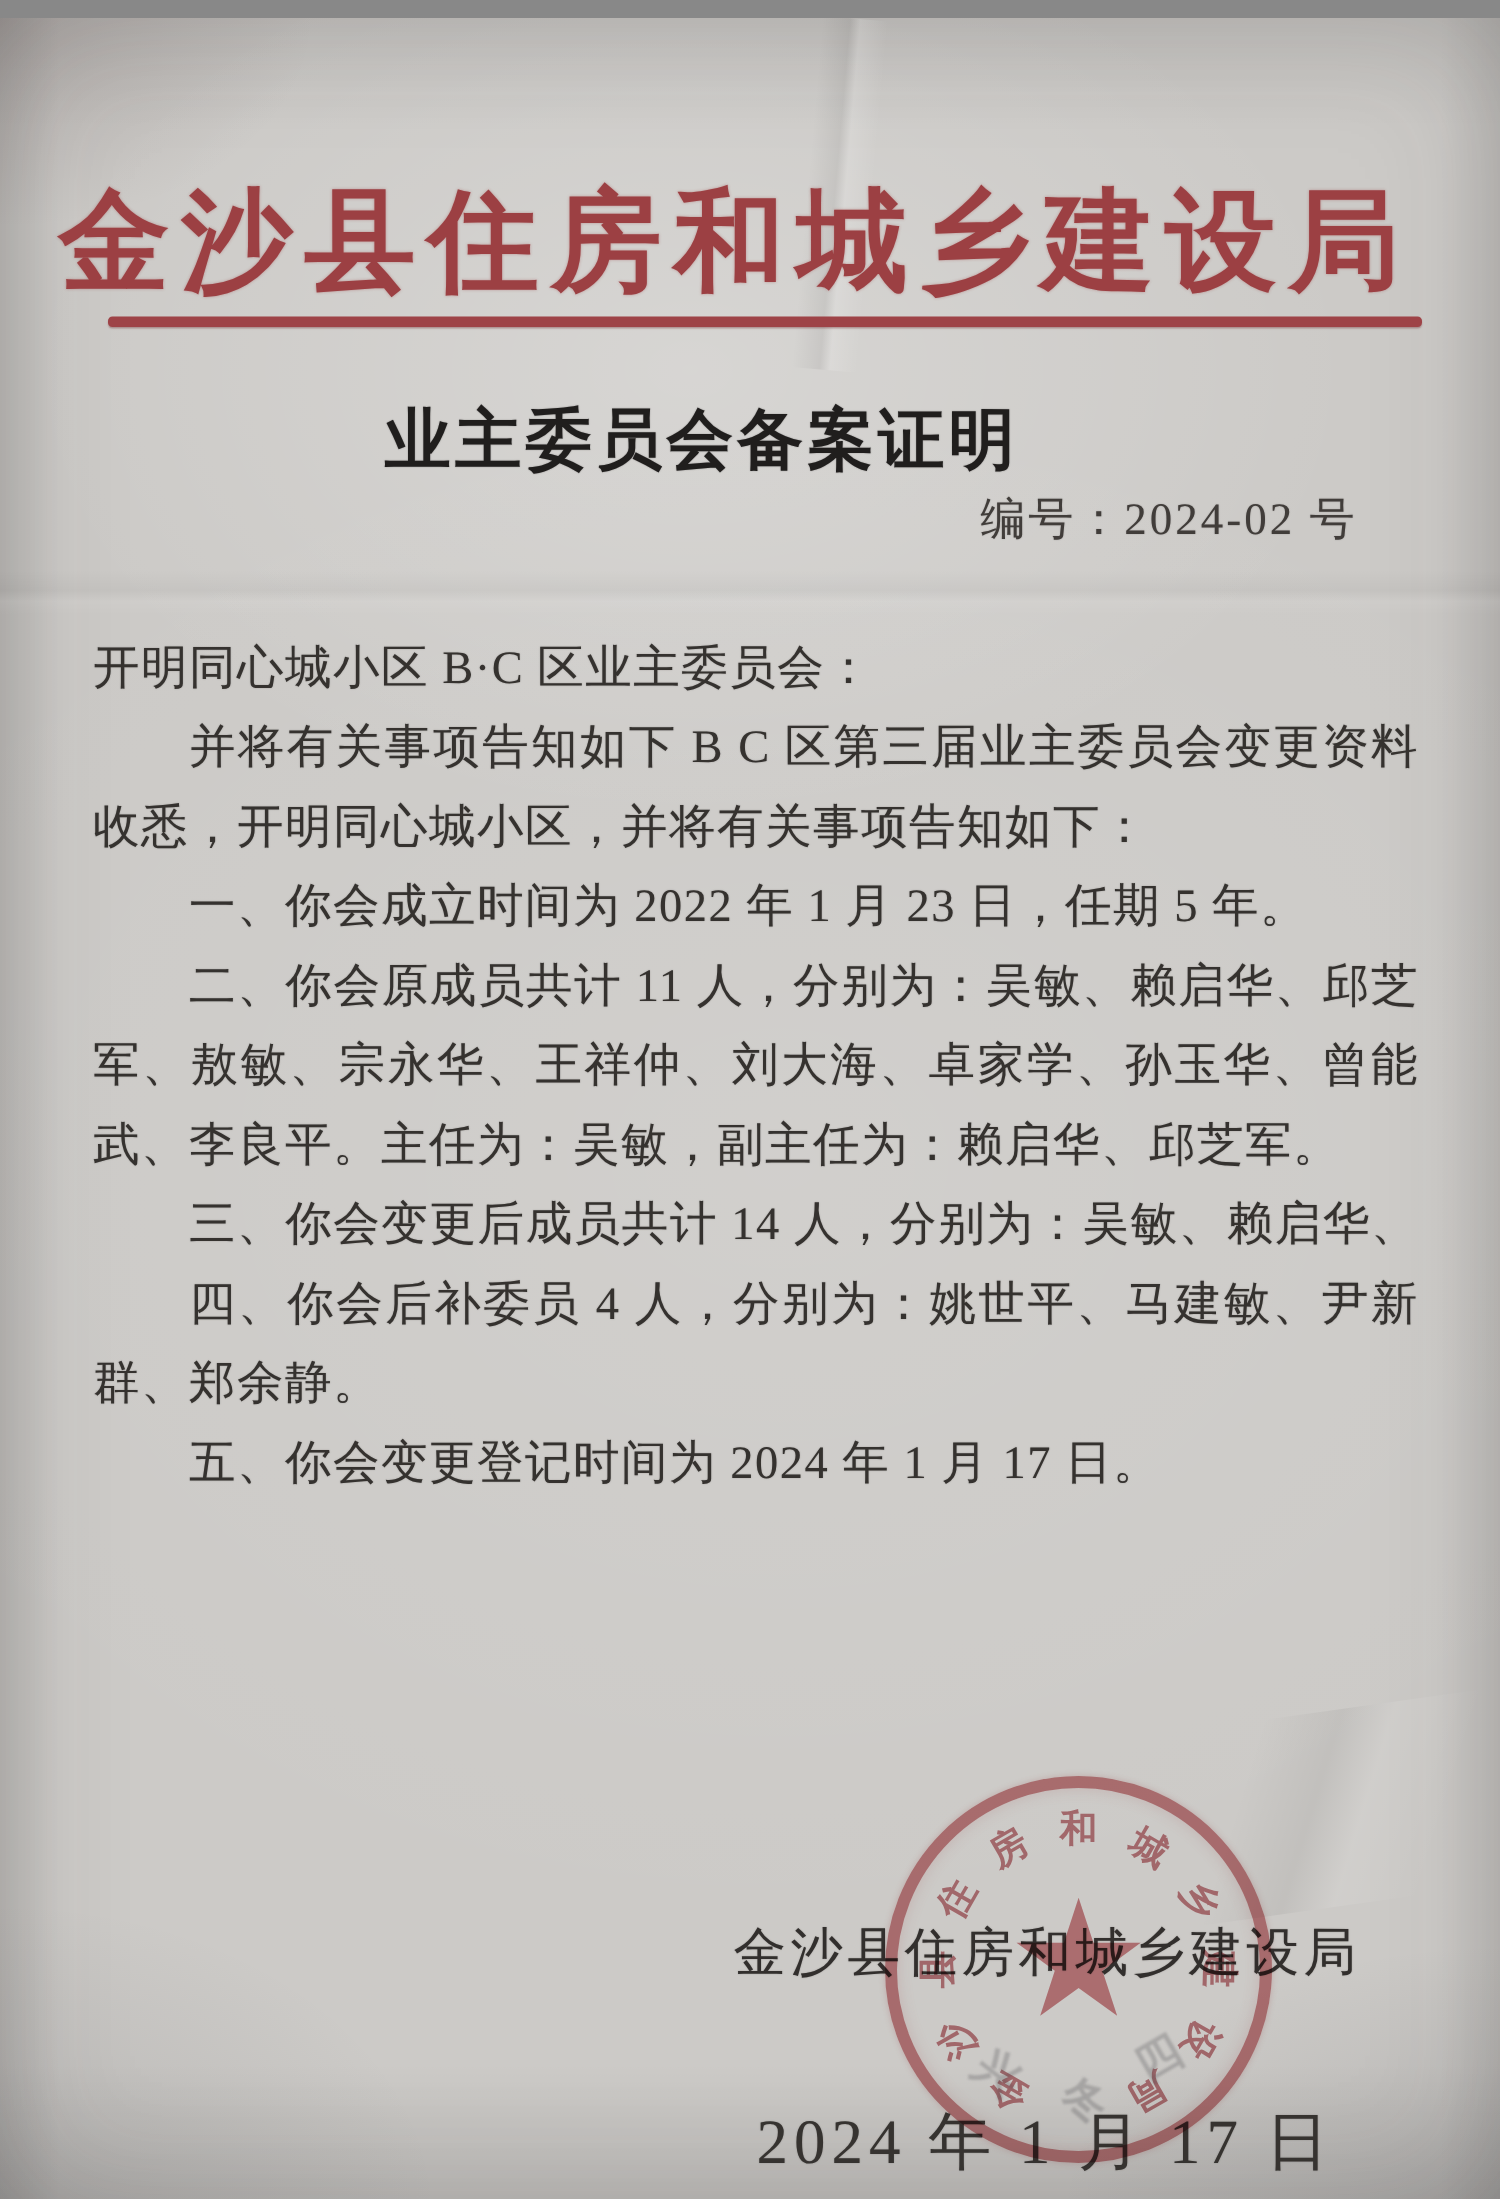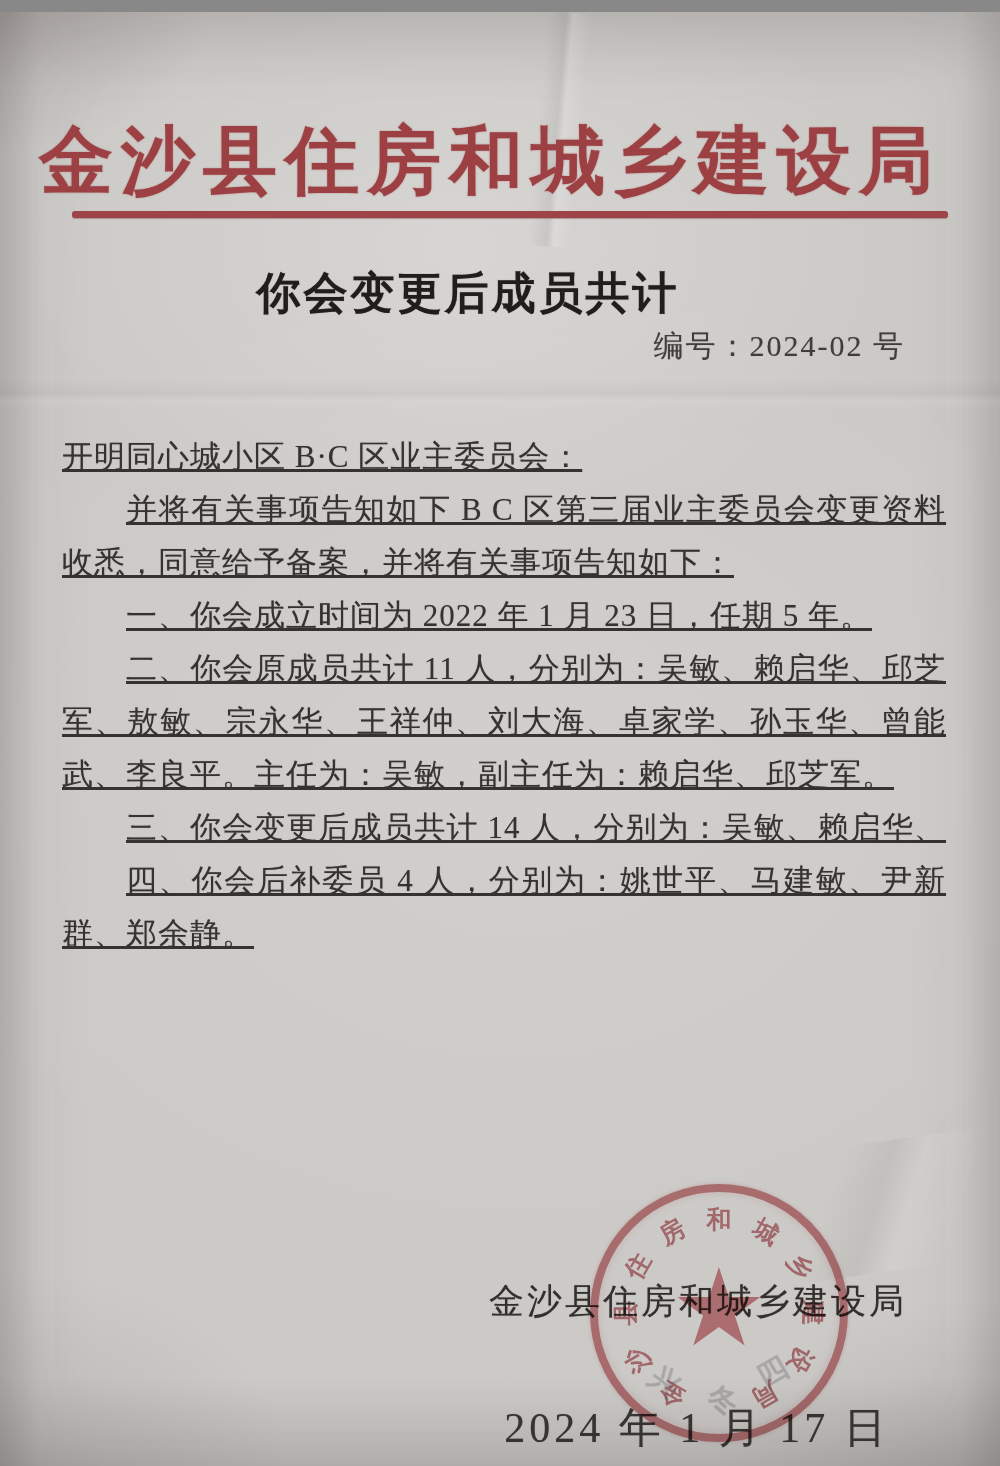--- a/index.html
+++ b/index.html
@@ -71,26 +71,25 @@
   }
   .doc-number{
     position:absolute;right:95px;top:314px;
     font-size:30px;letter-spacing:2px;
     color:#413d3a;
     text-shadow:0 0 1px rgba(40,38,36,0.3);
     text-align:right;
   }
 
   .doc-body{
-    position:absolute;left:62px;top:418px;width:884px;
+    position:absolute;left:62px;top:406px;width:884px;
     font-size:31px;line-height:53px;
     color:var(--body-ink);
     letter-spacing:1px;
     text-shadow:0 0 1px rgba(45,42,40,0.35);
-    text-decoration:underline;
   }
   .doc-body .line{height:53px;white-space:nowrap;}
   .doc-body .line.fill{white-space:normal;text-align:justify;text-align-last:justify;}
   .doc-body .line.indent{padding-left:64px;}
   .doc-body .line.fill.indent{padding-left:0;text-indent:64px;}
 
   .sig-agency{
     position:absolute;left:698px;top:1266px;transform:translateX(-50%);
     white-space:nowrap;
     font-size:35px;letter-spacing:3px;color:#322f2d;
@@ -145,34 +144,35 @@
 
 <div class="page">
 
   <div class="crease-top"></div>
   <div class="crease-mid"></div>
   <div class="crease-bottom"></div>
 
   <h1 class="agency-header">金沙县住房和城乡建设局</h1>
   <div class="red-rule"></div>
 
-  <h2 class="doc-title">你会变更后成员共计</h2>
+  <h2 class="doc-title">业主委员会备案证明</h2>
   <div class="doc-number">编号：2024-02 号</div>
 
   <main class="doc-body">
       <div class="line">开明同心城小区 B·C 区业主委员会：</div>
       <div class="line indent fill">并将有关事项告知如下 B C 区第三届业主委员会变更资料</div>
-      <div class="line">收悉，同意给予备案，并将有关事项告知如下：</div>
+      <div class="line">收悉，开明同心城小区，并将有关事项告知如下：</div>
       <div class="line indent">一、你会成立时间为 2022 年 1 月 23 日，任期 5 年。</div>
       <div class="line indent fill">二、你会原成员共计 11 人，分别为：吴敏、赖启华、邱芝</div>
       <div class="line fill">军、敖敏、宗永华、王祥仲、刘大海、卓家学、孙玉华、曾能</div>
       <div class="line">武、李良平。主任为：吴敏，副主任为：赖启华、邱芝军。</div>
       <div class="line indent fill">三、你会变更后成员共计 14 人，分别为：吴敏、赖启华、</div>
       <div class="line indent fill">四、你会后补委员 4 人，分别为：姚世平、马建敏、尹新</div>
       <div class="line">群、郑余静。</div>
+      <div class="line indent">五、你会变更登记时间为 2024 年 1 月 17 日。</div>
     </main>
 
   <div class="sig-agency">金沙县住房和城乡建设局</div>
   <div class="sig-date">2024 年 1 月 17 日</div>
 
   <div class="seal">
     <div class="seal-ring-border"></div>
     <span class="seal-star">★</span>
     <span class="seal-ring-chars"><span class="seal-char" style="--a: -150deg;">金</span><span class="seal-char" style="--a: -120deg;">沙</span><span class="seal-char" style="--a: -90deg;">县</span><span class="seal-char" style="--a: -60deg;">住</span><span class="seal-char" style="--a: -30deg;">房</span><span class="seal-char" style="--a: 0deg;">和</span><span class="seal-char" style="--a: 30deg;">城</span><span class="seal-char" style="--a: 60deg;">乡</span><span class="seal-char" style="--a: 90deg;">建</span><span class="seal-char" style="--a: 120deg;">设</span><span class="seal-char" style="--a: 150deg;">局</span></span>
     <span class="seal-ghost g1">兴</span>

